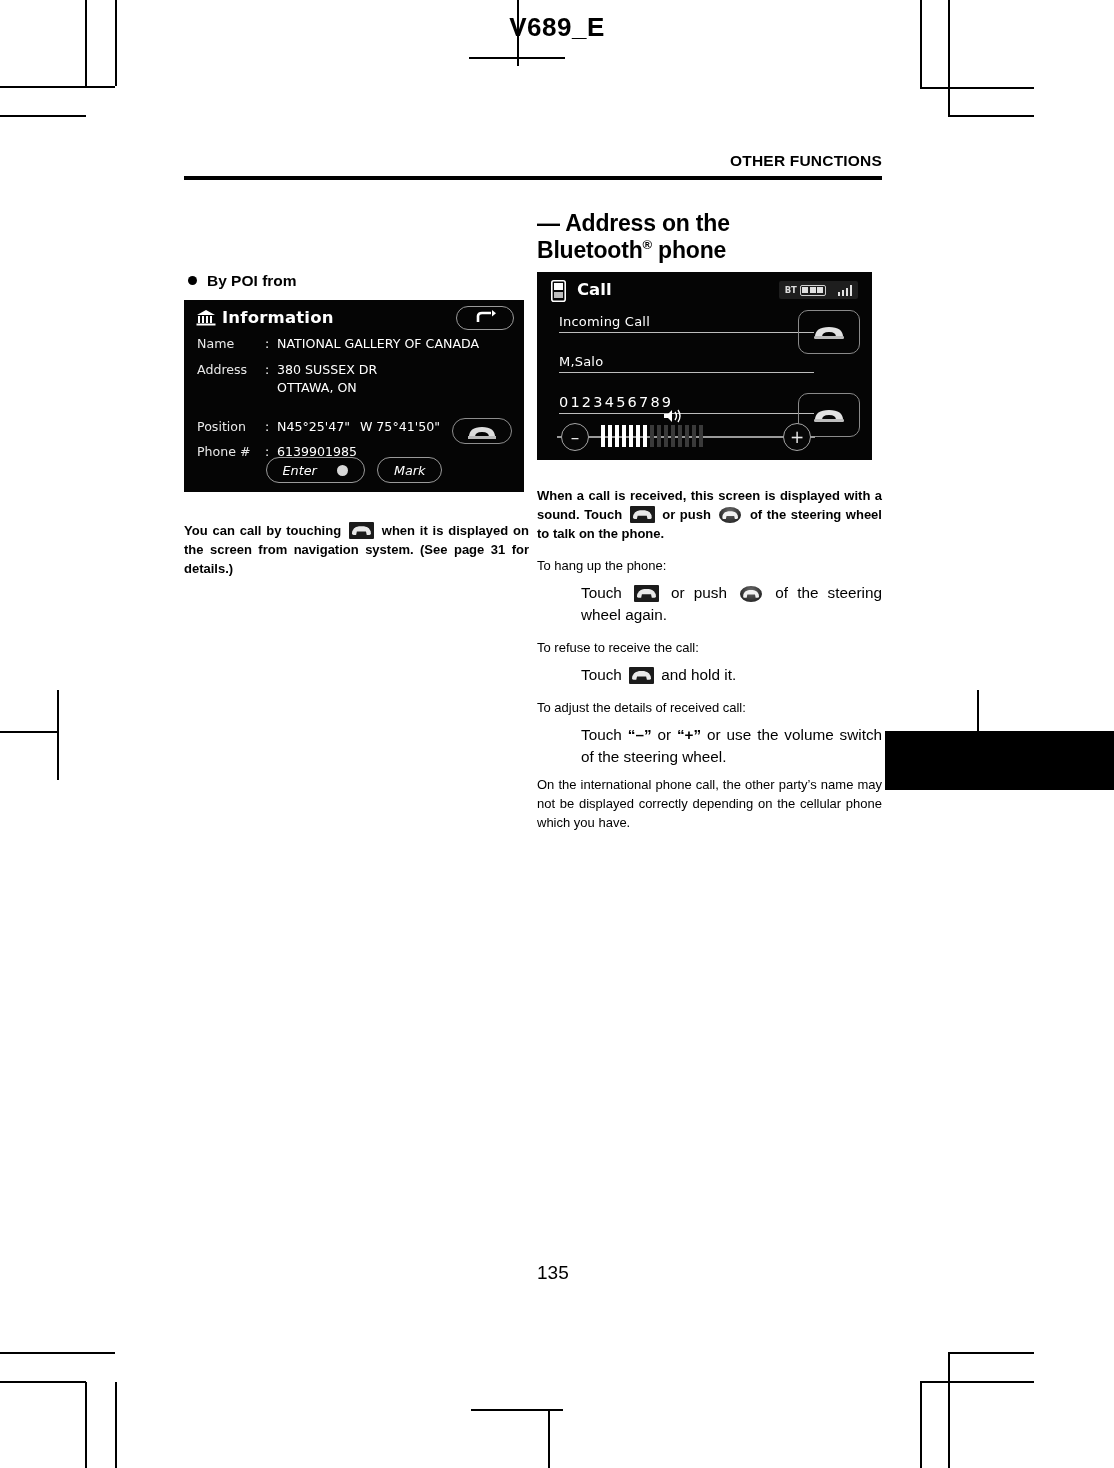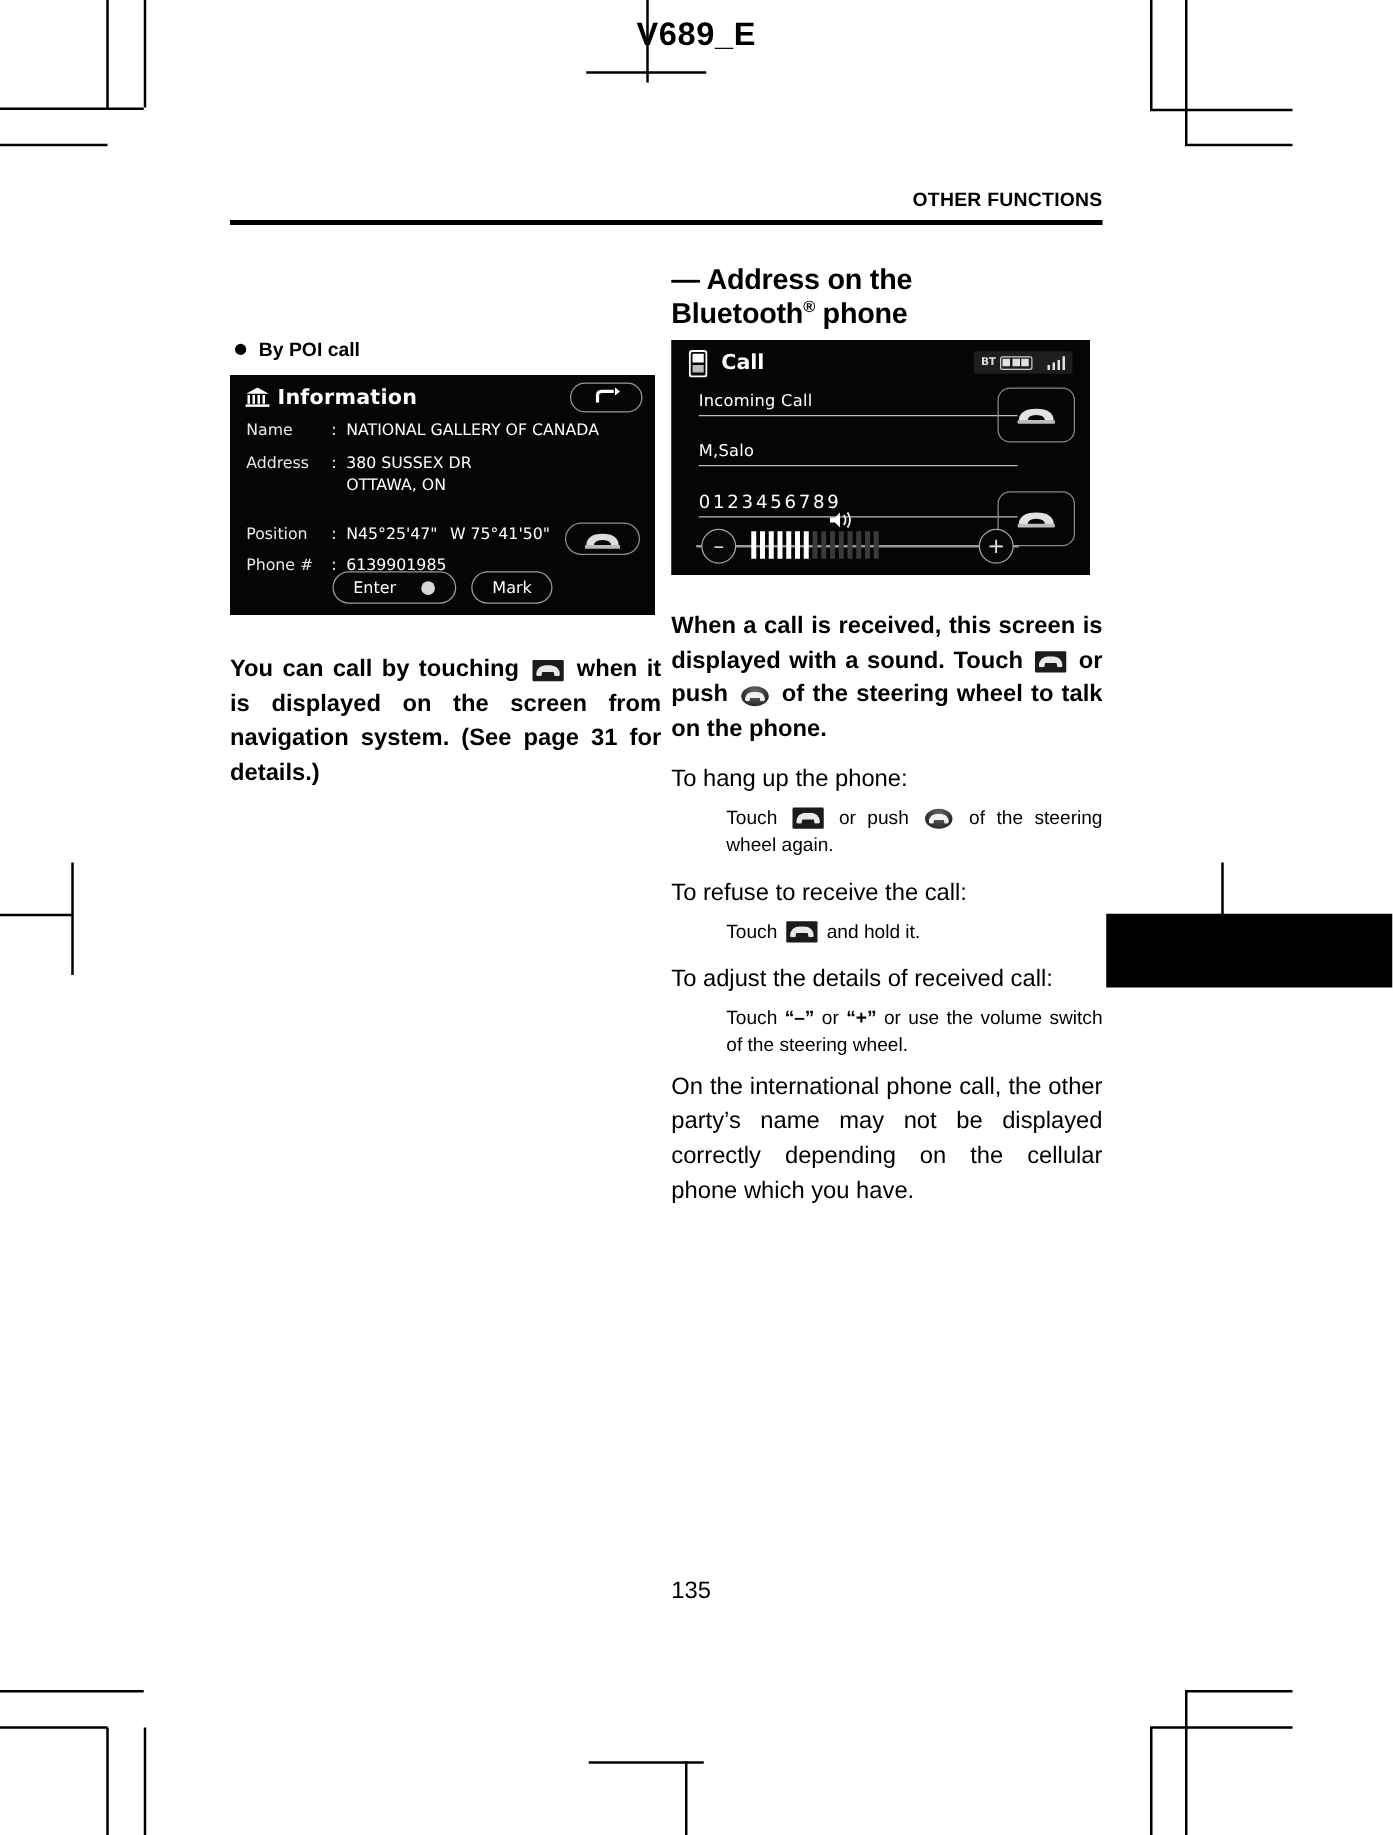--- a/index.html
+++ b/index.html
@@ -47,21 +47,21 @@
     width: 9px; height: 9px; border-radius: 50%;
     background: #000; flex: 0 0 auto; position: relative; top: -1px;
   }
   .sec-title {
     font-size: 23px; font-weight: bold; line-height: 1.18;
     letter-spacing: -.2px; margin-bottom: 8px;
   }
   .sec-title sup { font-size: 13px; vertical-align: super; }
 
   p.body {
-    font-size: 19px; line-height: 1.45;
+    font-size: 13px; line-height: 1.45;
     text-align: justify; text-justify: inter-word;
     margin-top: 13px;
   }
   p.body.bold { font-weight: bold; }
   p.indent {
     margin-left: 44px;
     font-size: 15.3px; line-height: 1.45;
     text-align: justify; margin-top: 6px;
   }
   p.plain { text-align: left; }
@@ -128,21 +128,21 @@
     display: flex; align-items: center; justify-content: center;
   }
   .btn-row {
     position: absolute; left: 0; right: 0; bottom: 9px;
     display: flex; justify-content: center; gap: 12px;
   }
   .pill {
     border: 1.5px solid #9a9a9a; border-radius: 15px;
     height: 26px; padding: 0 16px;
     display: flex; align-items: center; gap: 20px;
-    font-size: 12.8px; color: #fff;
+    font-size: 12.8px; color: #fff; font-style: italic;
   }
   .pill .dot-ic {
     width: 11px; height: 11px; border-radius: 50%;
     background: #d8d8d8; display: inline-block;
   }
 
   
   .call-title {
     position: absolute; left: 40px; top: 8px;
     font-size: 16.5px; font-weight: 600;
@@ -244,21 +244,21 @@
   <div class="thumb-tab" style="left:885px; top:731px; width:229px; height:59px;"></div>
 
   <div class="doc-code">V689_E</div>
   <div class="section-head">OTHER FUNCTIONS</div>
   <div class="head-rule"></div>
 
   <div class="col col-left">
 
     <div class="bullet-head">
       <span class="bullet-dot"></span>
-      <span>By POI call</span>
+      <span>By POI from</span>
     </div>
 
     <div class="shot shot-info">
       <svg class="bank-icon" viewBox="0 0 20 16">
         <polygon points="10,0 19,5 1,5" fill="#fff"></polygon>
         <rect x="2" y="6" width="2" height="7" fill="#fff"></rect>
         <rect x="6" y="6" width="2" height="7" fill="#fff"></rect>
         <rect x="10" y="6" width="2" height="7" fill="#fff"></rect>
         <rect x="14" y="6" width="2" height="7" fill="#fff"></rect>
         <rect x="0.5" y="13.5" width="19" height="2" fill="#fff"></rect>

